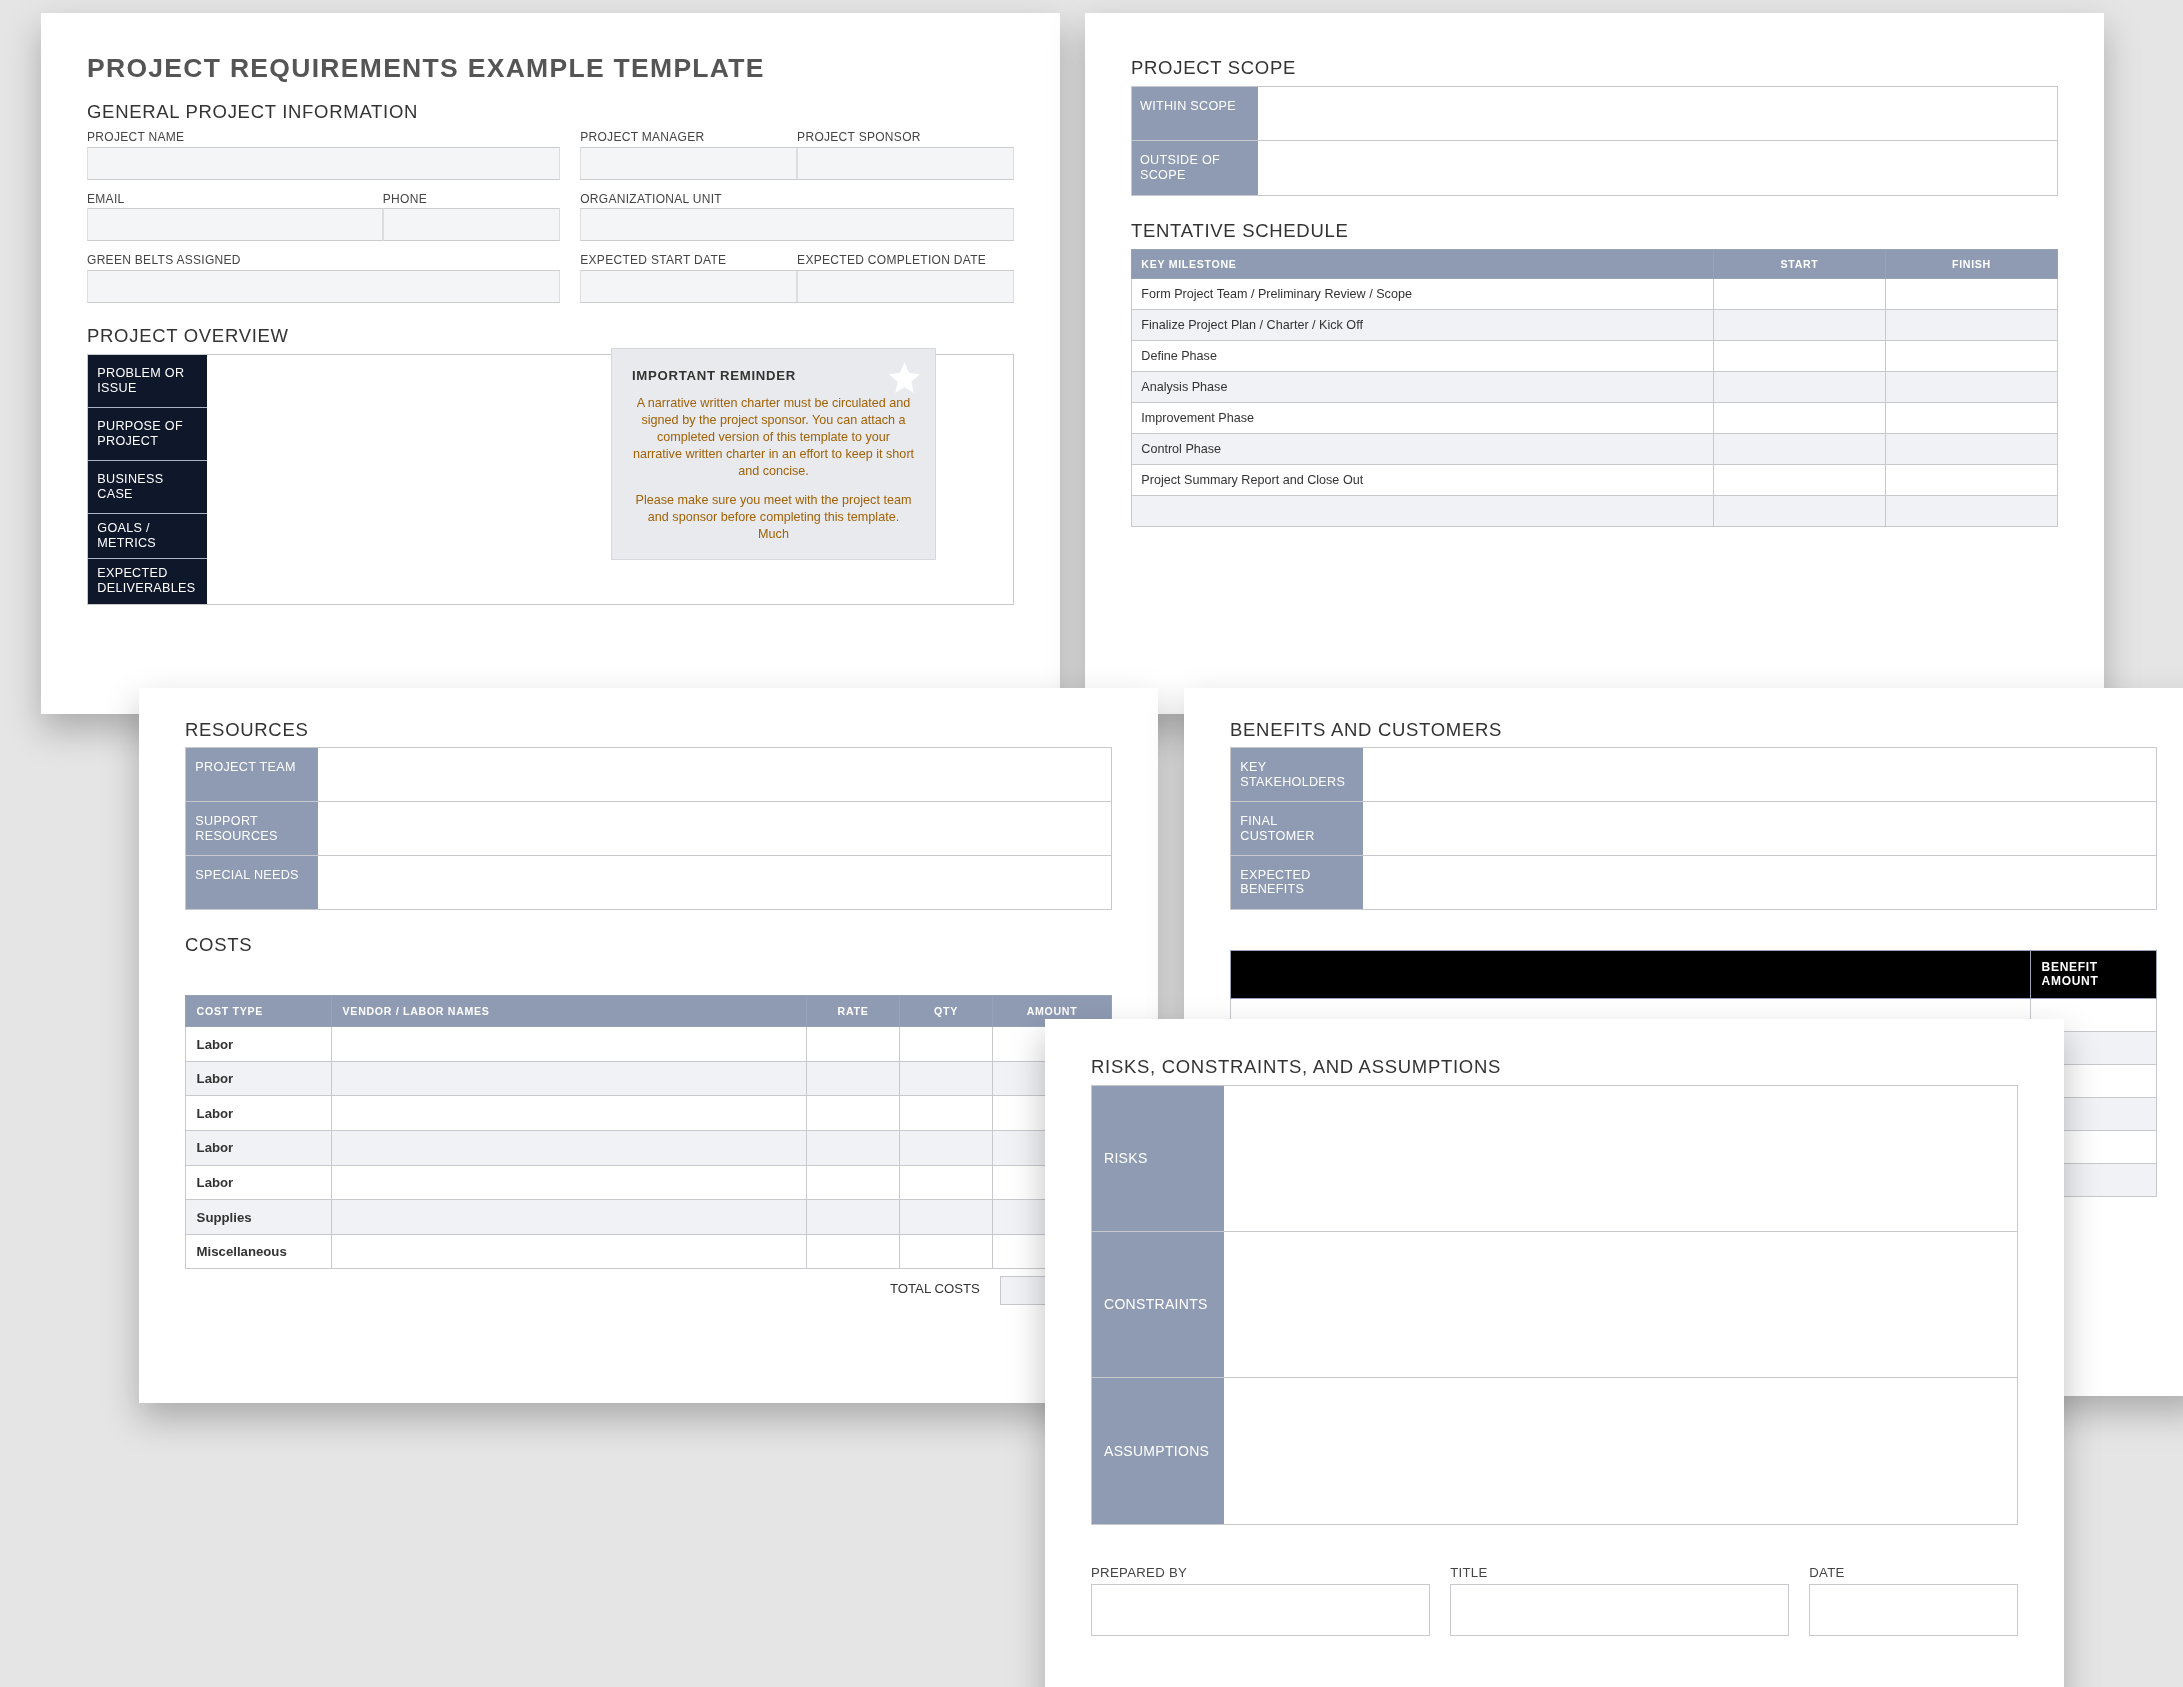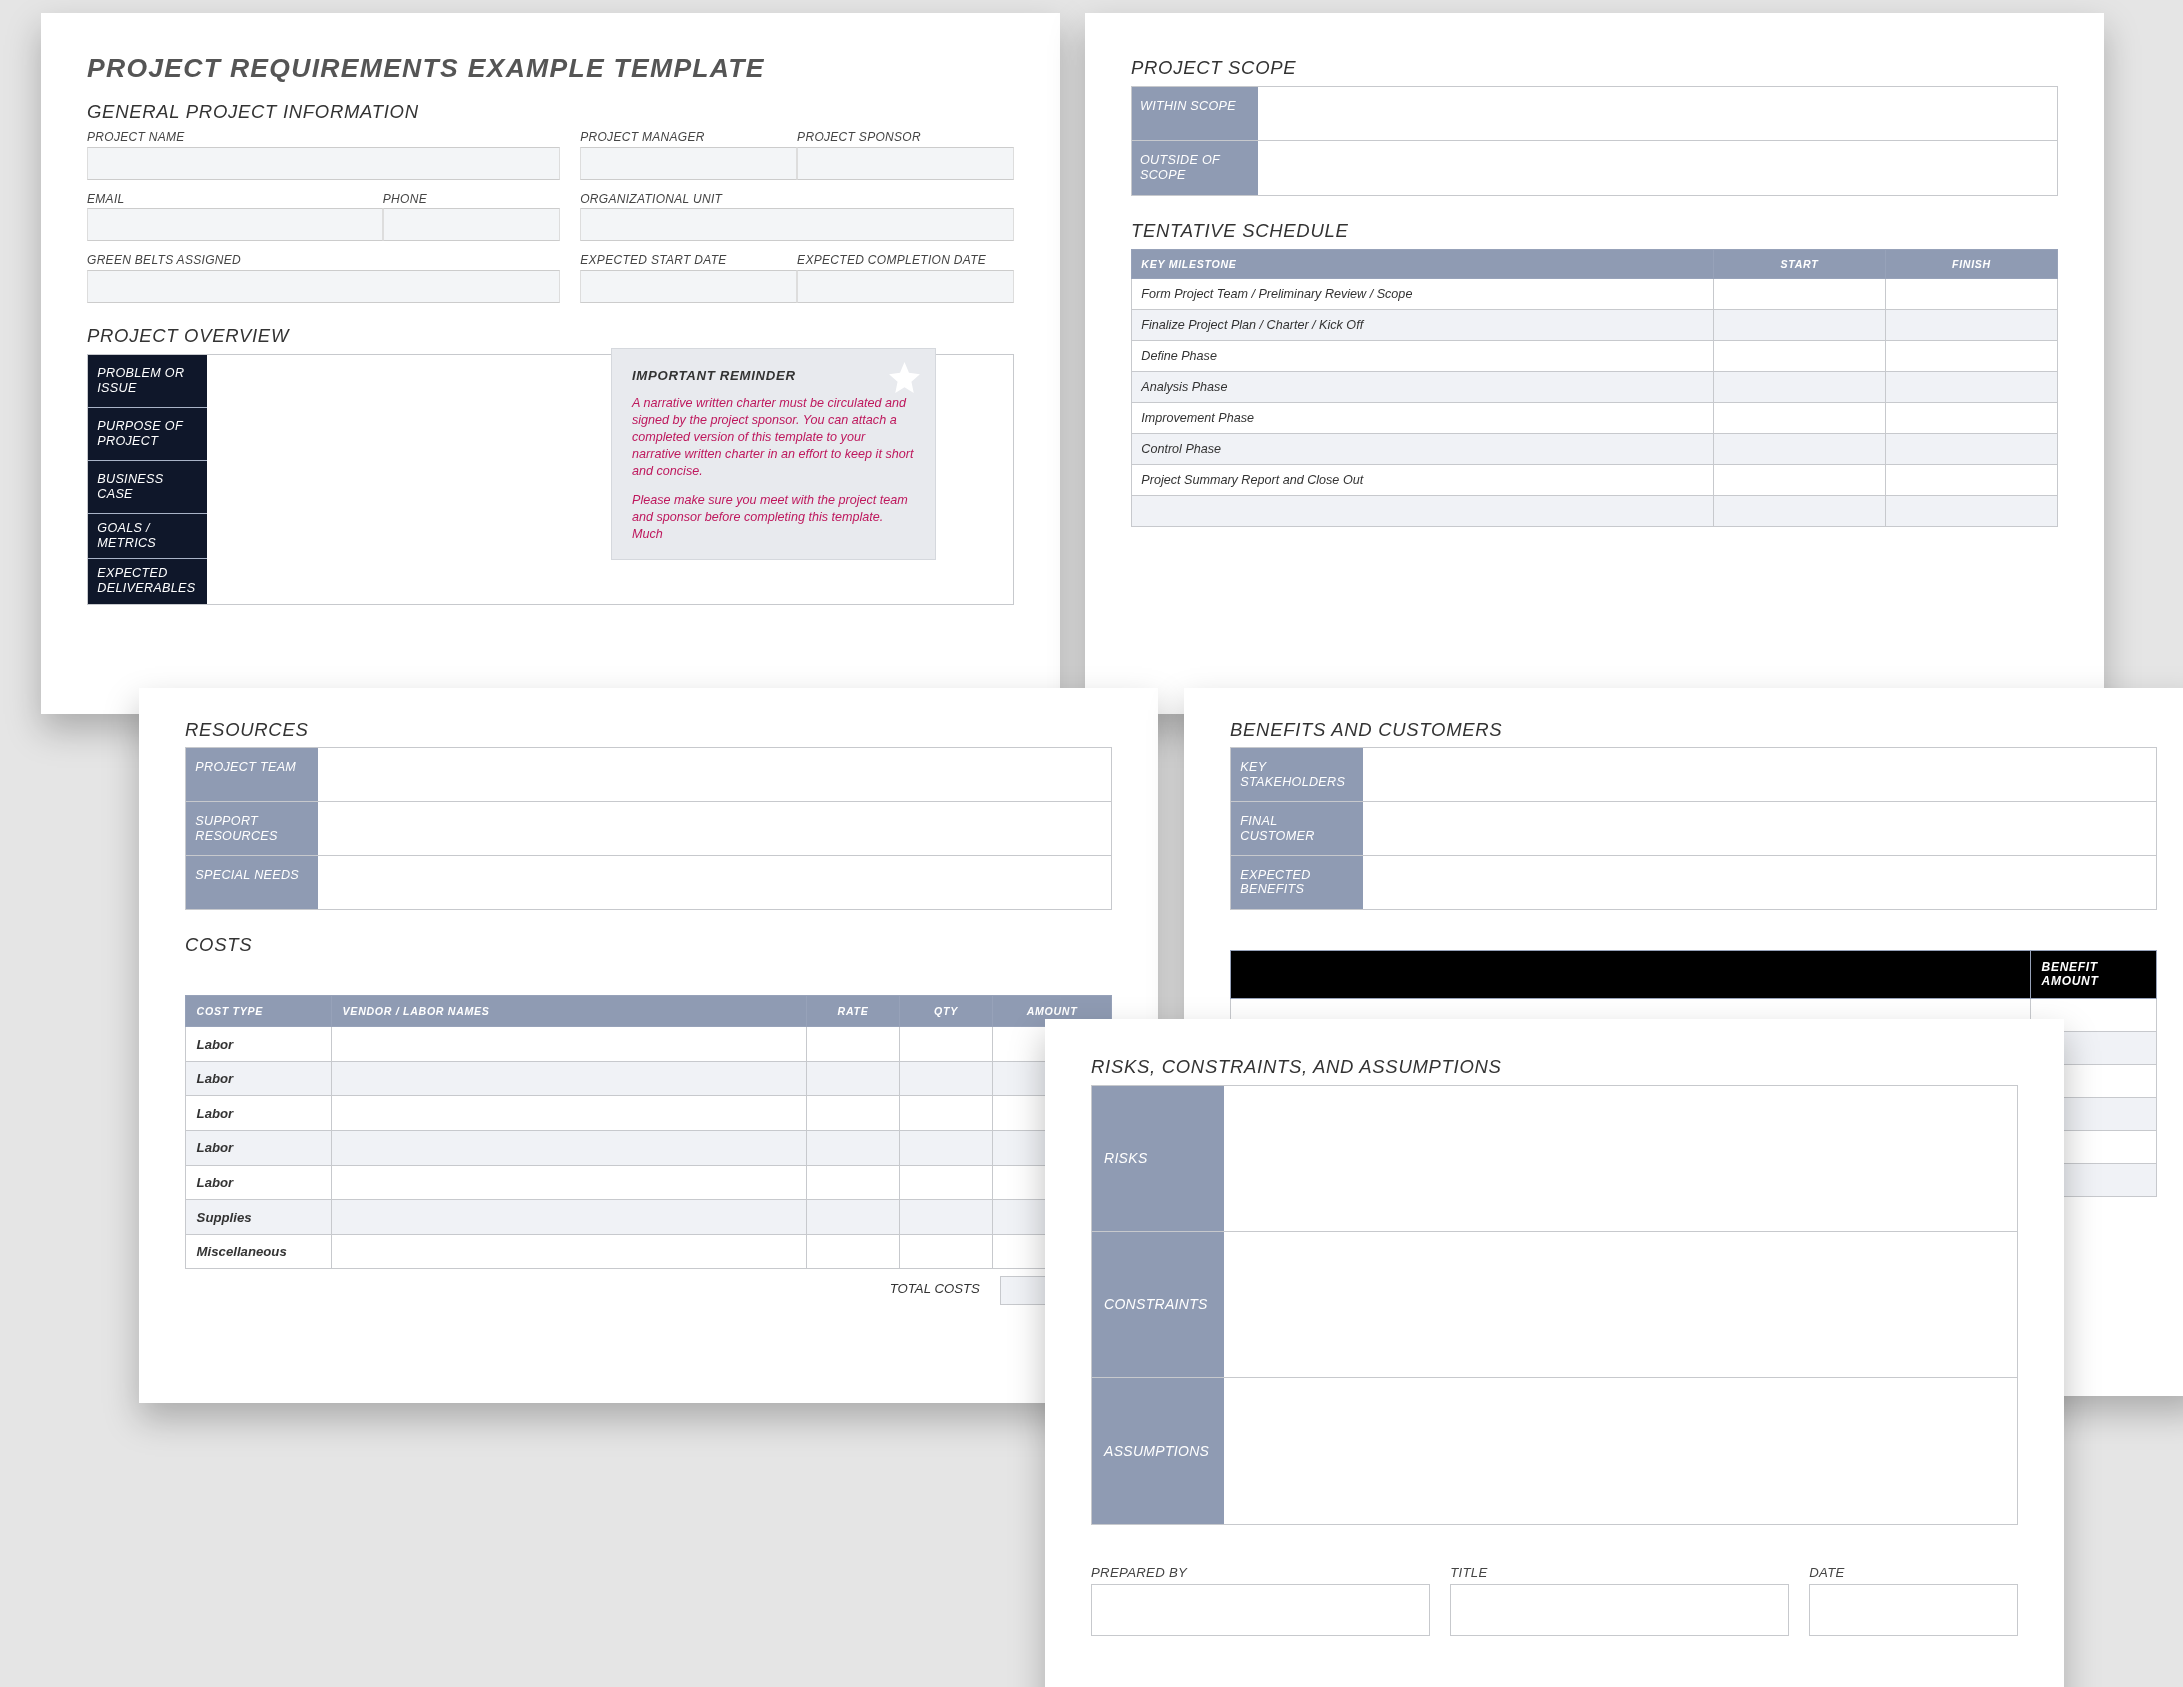--- a/index.html
+++ b/index.html
@@ -10,21 +10,20 @@
     width:2183px;
     height:1687px;
     position:relative;
     overflow:hidden;
     color:#333;
   }
   .page {
     position:absolute;
     background:#fff;
     box-shadow: 0 16px 33px rgba(0,0,0,0.25);
-    font-style: italic;
   }
   .fld-label {
     font-size:12px;
     letter-spacing:0.3px;
     color:#444;
     padding-bottom:2.6px;
   }
   .fld-box {
     height:33px;
     background:#f3f5f7;
@@ -58,21 +57,22 @@
   }
   .callout-title {
     font-weight:bold;
     font-size:13.2px;
     letter-spacing:0.7px;
     padding-bottom:12px;
   }
   .callout-body {
     font-size:12.6px;
     line-height:1.35;
-    color:#be185d;
+    color:#a16207;
+    text-align:center;
   }
   .star {
     position:absolute;
     top:9.3px;
     right:12px;
     width:37px;
     height:37px;
     color:#fff;
   }
   .scope-box {

